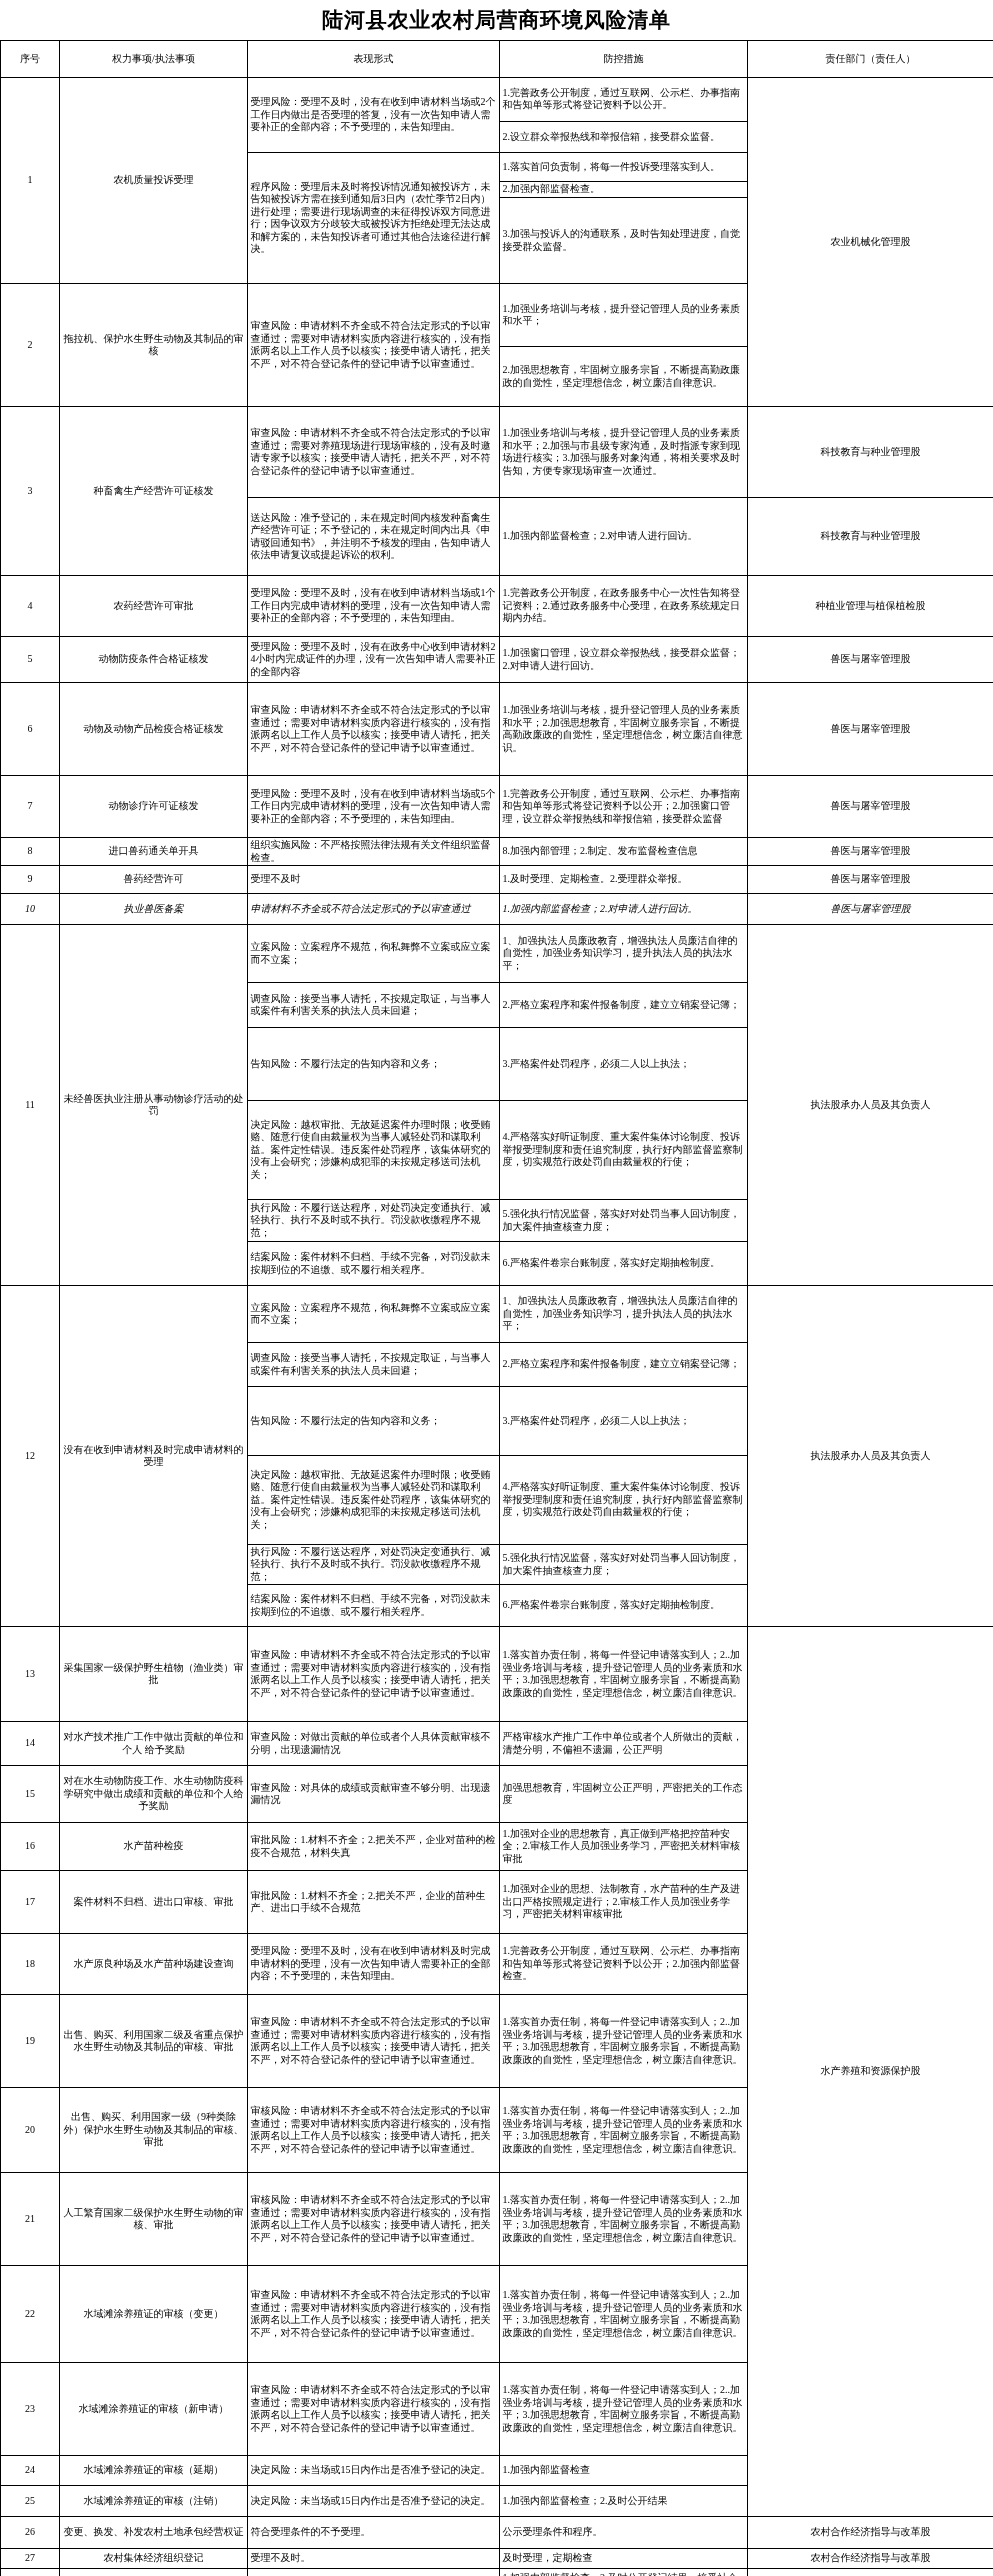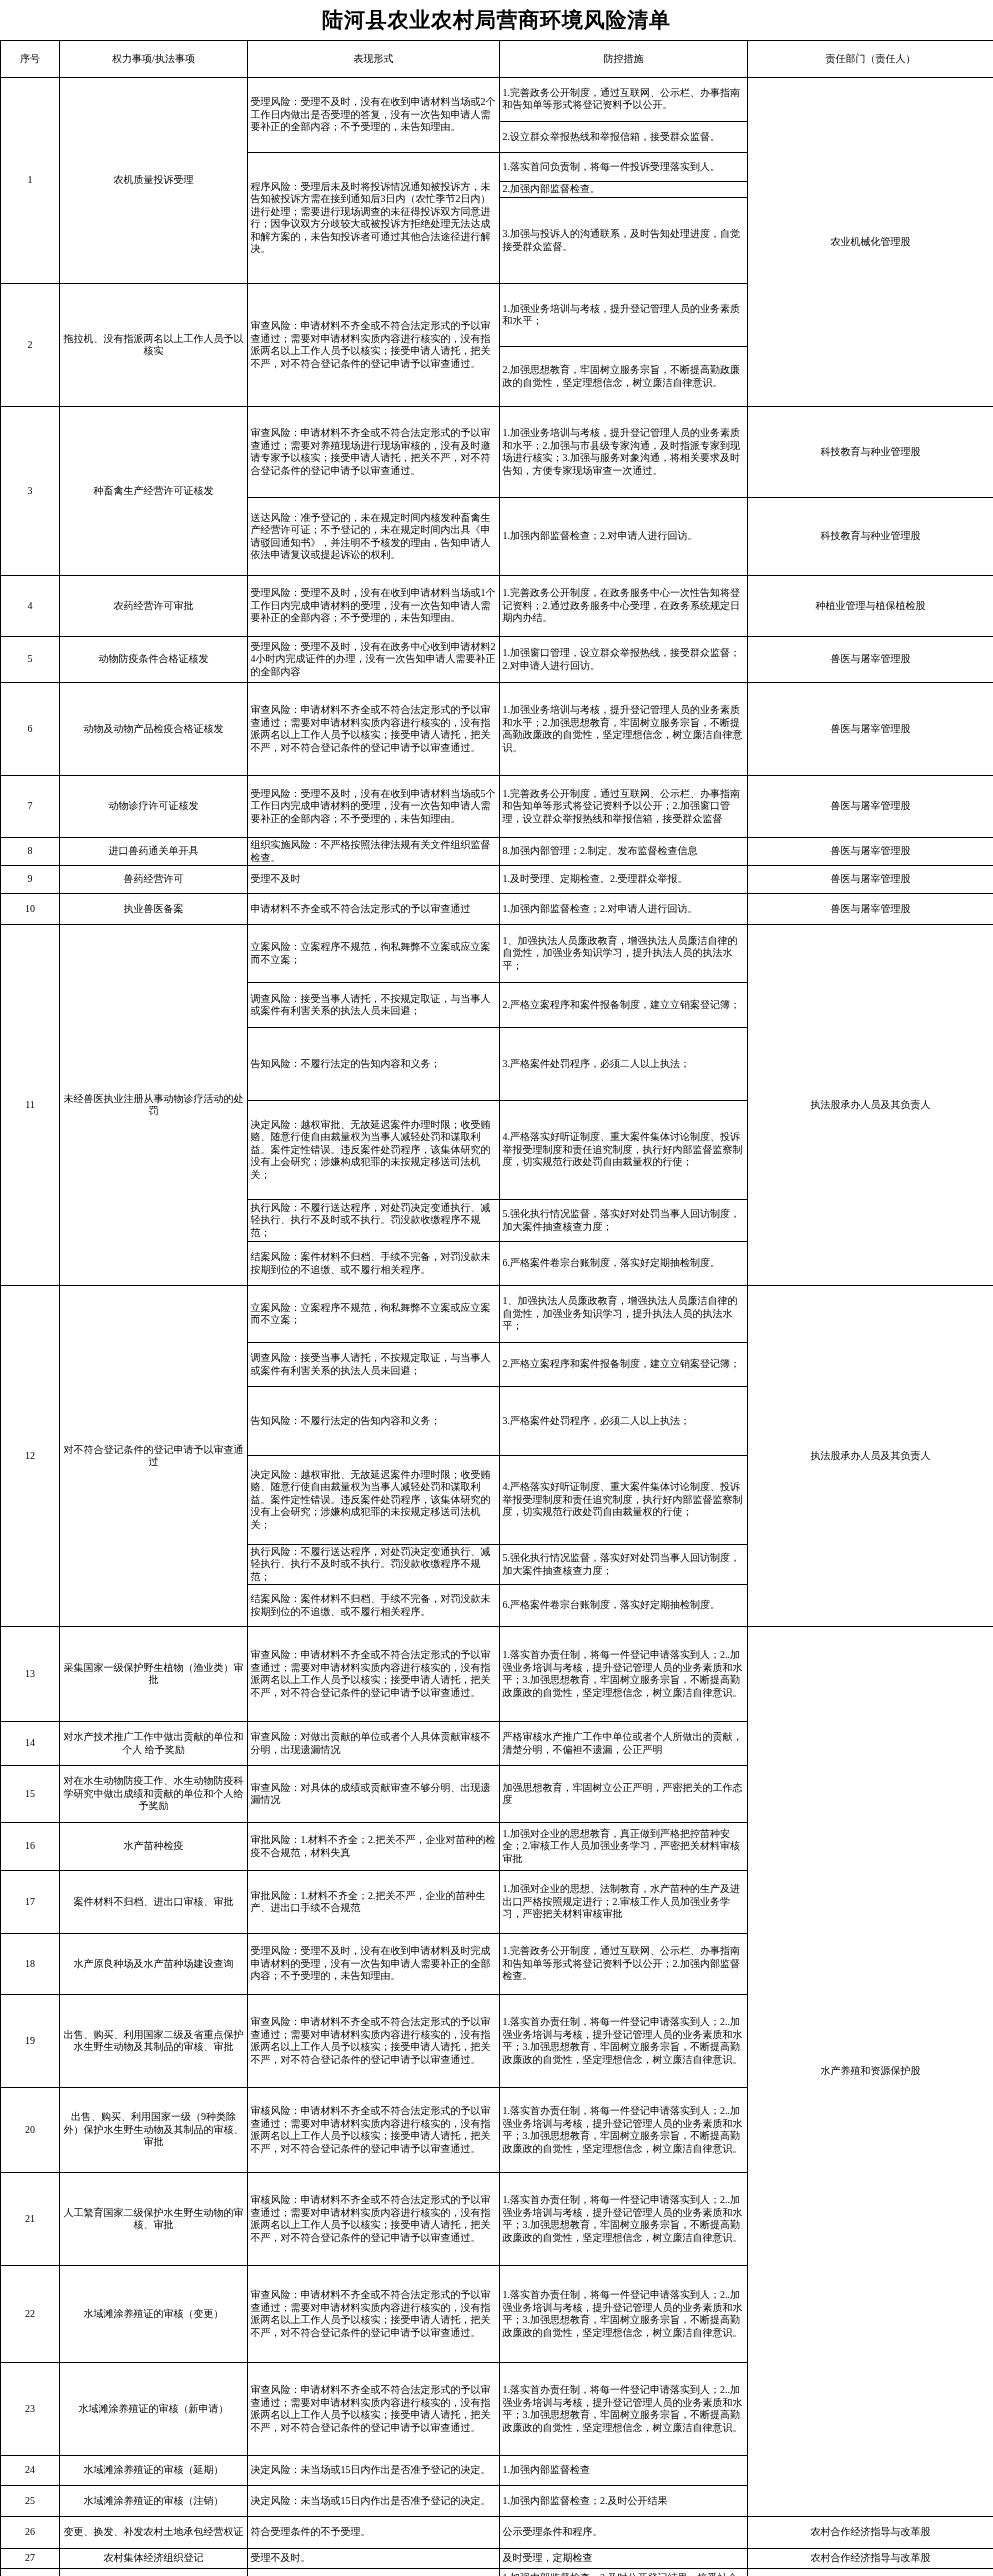--- a/index.html
+++ b/index.html
@@ -49,21 +49,21 @@
           <td class="c-ctrl">1.落实首问负责制，将每一件投诉受理落实到人。</td>
         </tr>
         <tr style="height: 16px;">
           <td class="c-ctrl">2.加强内部监督检查。</td>
         </tr>
         <tr style="height: 86px;">
           <td class="c-ctrl">3.加强与投诉人的沟通联系，及时告知处理进度，自觉接受群众监督。</td>
         </tr>
         <tr style="height: 63px;">
           <td class="c-num" rowspan="2">2</td>
-          <td class="c-item" rowspan="2">拖拉机、没有指派两名以上工作人员予以核实</td>
+          <td class="c-item" rowspan="2">拖拉机、保护水生野生动物及其制品的审核</td>
           <td class="c-form" rowspan="2">审查风险：申请材料不齐全或不符合法定形式的予以审查通过；需要对申请材料实质内容进行核实的，没有指派两名以上工作人员予以核实；接受申请人请托，把关不严，对不符合登记条件的登记申请予以审查通过。</td>
           <td class="c-ctrl">1.加强业务培训与考核，提升登记管理人员的业务素质和水平；</td>
         </tr>
         <tr style="height: 60px;">
           <td class="c-ctrl">2.加强思想教育，牢固树立服务宗旨，不断提高勤政廉政的自觉性，坚定理想信念，树立廉洁自律意识。</td>
         </tr>
         <tr style="height: 91px;">
           <td class="c-num" rowspan="2">3</td>
           <td class="c-item" rowspan="2">种畜禽生产经营许可证核发</td>
           <td class="c-form" rowspan="1">审查风险：申请材料不齐全或不符合法定形式的予以审查通过；需要对养殖现场进行现场审核的，没有及时邀请专家予以核实；接受申请人请托，把关不严，对不符合登记条件的登记申请予以审查通过。</td>
@@ -110,21 +110,21 @@
           <td class="c-ctrl">8.加强内部管理；2.制定、发布监督检查信息</td>
           <td class="c-dept" rowspan="1">兽医与屠宰管理股</td>
         </tr>
         <tr style="height: 28px;">
           <td class="c-num" rowspan="1">9</td>
           <td class="c-item" rowspan="1">兽药经营许可</td>
           <td class="c-form" rowspan="1">受理不及时</td>
           <td class="c-ctrl">1.及时受理、定期检查。2.受理群众举报。</td>
           <td class="c-dept" rowspan="1">兽医与屠宰管理股</td>
         </tr>
-        <tr style="height: 31px;">
+        <tr style="height: 31px; font-style: italic;">
           <td class="c-num" rowspan="1">10</td>
           <td class="c-item" rowspan="1">执业兽医备案</td>
           <td class="c-form" rowspan="1">申请材料不齐全或不符合法定形式的予以审查通过</td>
           <td class="c-ctrl">1.加强内部监督检查；2.对申请人进行回访。</td>
           <td class="c-dept" rowspan="1">兽医与屠宰管理股</td>
         </tr>
         <tr style="height: 58px;">
           <td class="c-num" rowspan="6">11</td>
           <td class="c-item" rowspan="6">未经兽医执业注册从事动物诊疗活动的处罚</td>
           <td class="c-form" rowspan="1">立案风险：立案程序不规范，徇私舞弊不立案或应立案而不立案；</td>
@@ -146,21 +146,21 @@
         <tr style="height: 42px;">
           <td class="c-form" rowspan="1">执行风险：不履行送达程序，对处罚决定变通执行、减轻执行、执行不及时或不执行。罚没款收缴程序不规范；</td>
           <td class="c-ctrl">5.强化执行情况监督，落实好对处罚当事人回访制度，加大案件抽查核查力度；</td>
         </tr>
         <tr style="height: 44px;">
           <td class="c-form" rowspan="1">结案风险：案件材料不归档、手续不完备，对罚没款未按期到位的不追缴、或不履行相关程序。</td>
           <td class="c-ctrl">6.严格案件卷宗台账制度，落实好定期抽检制度。</td>
         </tr>
         <tr style="height: 57px;">
           <td class="c-num" rowspan="6">12</td>
-          <td class="c-item" rowspan="6">对不符合登记条件的登记申请予以审查通过</td>
+          <td class="c-item" rowspan="6">没有在收到申请材料及时完成申请材料的受理</td>
           <td class="c-form" rowspan="1">立案风险：立案程序不规范，徇私舞弊不立案或应立案而不立案；</td>
           <td class="c-ctrl">1、加强执法人员廉政教育，增强执法人员廉洁自律的自觉性，加强业务知识学习，提升执法人员的执法水平；</td>
           <td class="c-dept" rowspan="6">执法股承办人员及其负责人</td>
         </tr>
         <tr style="height: 44px;">
           <td class="c-form" rowspan="1">调查风险：接受当事人请托，不按规定取证，与当事人或案件有利害关系的执法人员未回避；</td>
           <td class="c-ctrl">2.严格立案程序和案件报备制度，建立立销案登记簿；</td>
         </tr>
         <tr style="height: 69px;">
           <td class="c-form" rowspan="1">告知风险：不履行法定的告知内容和义务；</td>

